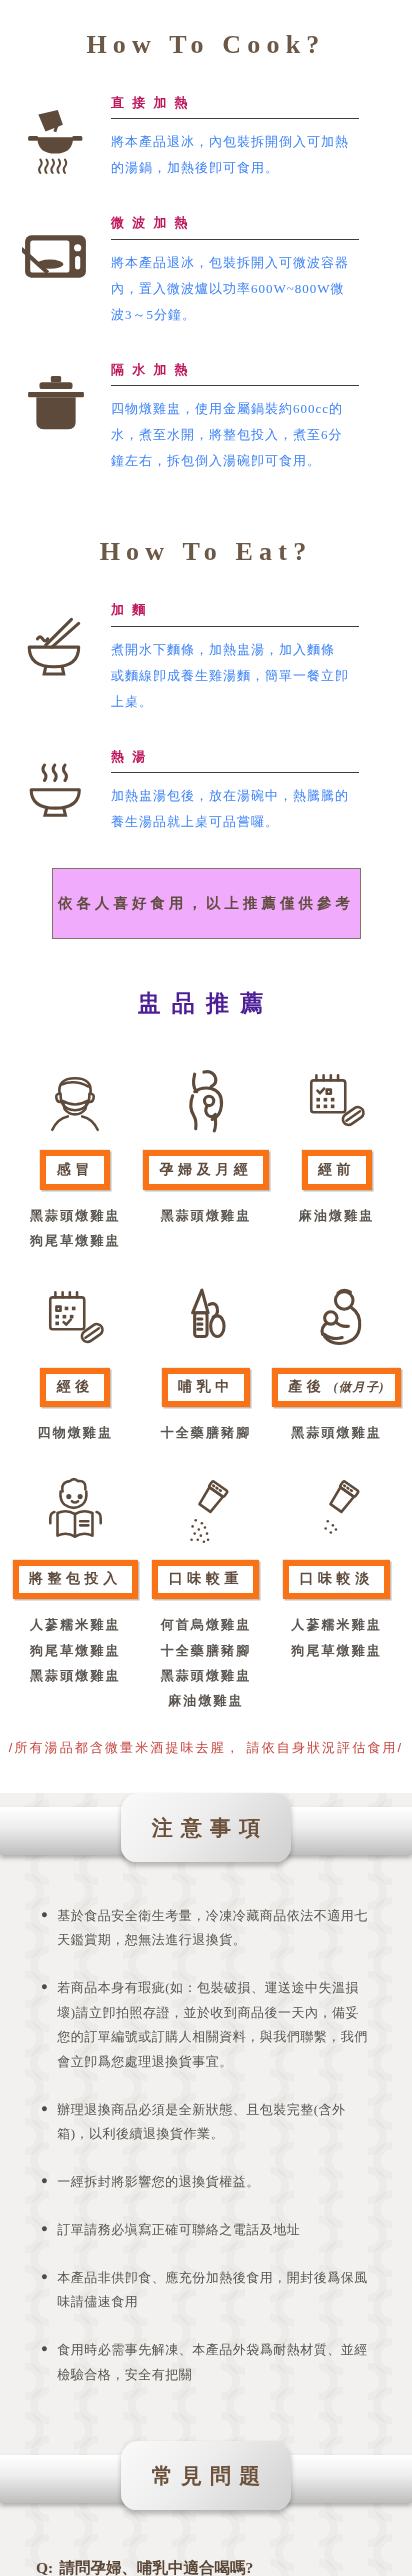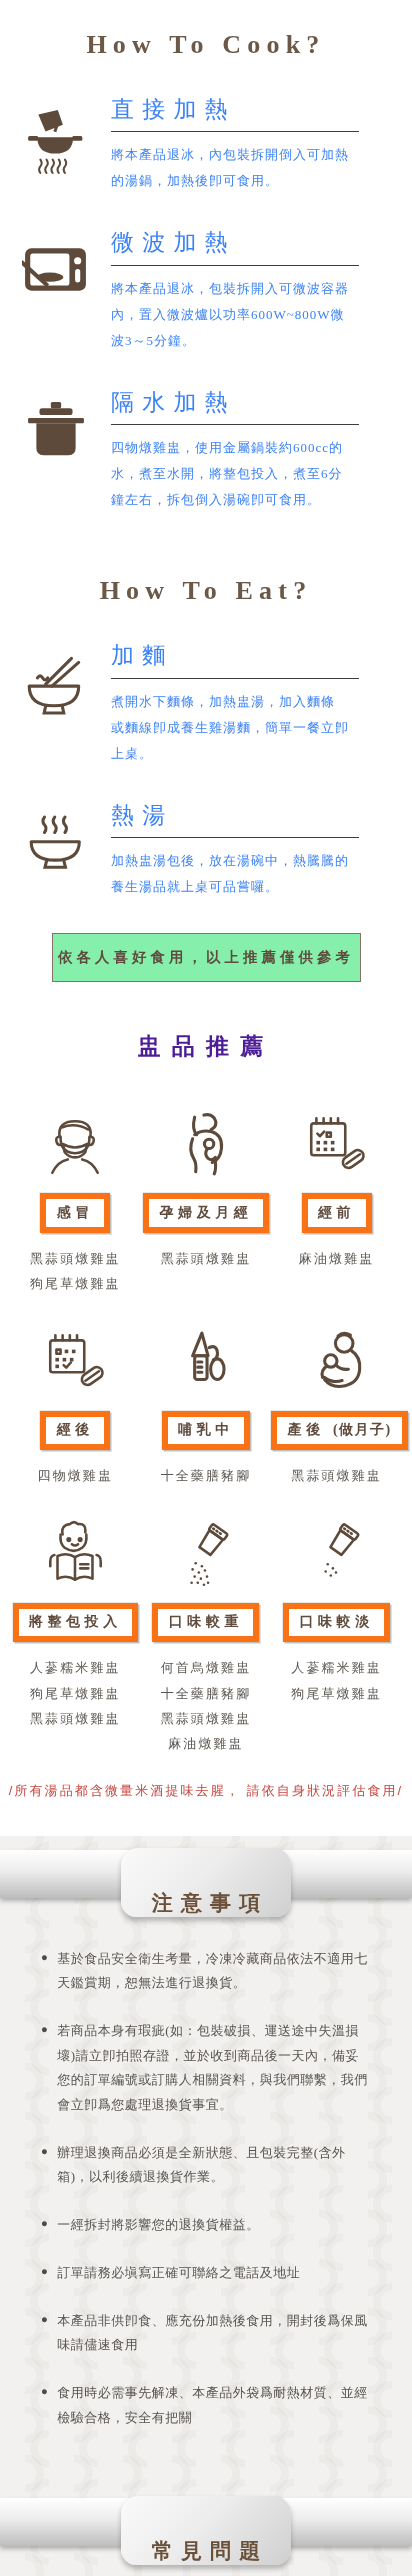--- a/index.html
+++ b/index.html
@@ -6,57 +6,57 @@
   body{width:412px;font-family:"Liberation Serif","DejaVu Serif",serif;color:#57514c;-webkit-font-smoothing:antialiased;}
   .page{width:412px;overflow:hidden;background:#fff;}
 
   
   .big-title{text-align:center;font-weight:bold;font-size:26px;letter-spacing:6.2px;color:#6b5847;margin:0;padding:30px 0 15.5px;font-family:"Liberation Serif",serif;}
 
   
   .method{display:flex;margin:18.5px 0 33px;}
   .method .icon-col{width:111px;display:flex;justify-content:center;align-items:flex-start;padding-top:13.4px;}
   .method .body-col{width:260px;}
-  .method h2{margin:0 0 6.2px;font-size:23px;letter-spacing:8.2px;color:#3b82f6;font-weight:normal;}
+  .method h2{margin:0 0 6.2px;font-size:13px;letter-spacing:8.2px;color:#be185d;font-weight:bold;}
   .method .rule{height:1px;background:#413c38;width:248px;margin:0 0 10.3px;}
   .method p{margin:0;font-size:13px;line-height:2.0;letter-spacing:1px;color:#3b82f6;width:242px;}
 
   
-  .ref-box{width:307px;margin:29px auto 0;border:1px solid #847365;padding:14px 0;text-align:center;
-           font-size:14.4px;letter-spacing:4.1px;color:#5f4c3e;font-weight:bold;background:#86efac;}
+  .ref-box{width:307px;margin:29px auto 0;border:1px solid #847365;padding:25px 0;text-align:center;
+           font-size:14.4px;letter-spacing:4.1px;color:#5f4c3e;font-weight:bold;background:#f0abfc;}
 
   
   .rec-title{text-align:center;font-size:23px;letter-spacing:11.3px;color:#4c1d95;font-weight:bold;margin:0;padding:49px 0 20.6px;font-family:Liberation Serif, serif;}
   .rec-grid{display:flex;flex-wrap:wrap;width:392px;margin:0 auto;}
   .rec-cell{width:33.33%;text-align:center;margin-top:24px;}
   .rec-cell .ricon{height:77px;display:flex;align-items:center;justify-content:center;}
   .label-box{display:inline-block;border:6px solid #f97316;background:#fff;box-shadow:1.5px 1.5px 0 #c3bfbb,-0.5px -0.5px 0 #d8d4d0;
              padding:4.6px 10.3px;margin:9.3px 0 10.3px;font-size:14px;letter-spacing:4.6px;color:#5f4c3e;font-weight:bold;white-space:nowrap;}
-  .label-box .suffix{font-size:14px;letter-spacing:1.5px;}
-  .rec-cell li{list-style:none;font-size:13px;letter-spacing:2.1px;color:#5a5550;margin:7.2px 0;font-family:"Liberation Sans","DejaVu Sans",sans-serif;}
+  .label-box .suffix{font-size:12px;letter-spacing:1.5px;font-style:italic;}
+  .rec-cell li{list-style:none;font-size:13px;letter-spacing:2.1px;color:#5a5550;margin:7.2px 0;font-family:"Liberation Sans","DejaVu Sans",sans-serif;font-weight:bold;}
   .rec-cell ul{margin:0;padding:0;}
   .rec-warning{text-align:center;font-size:13px;letter-spacing:2.1px;color:#c6463f;margin:22px 0 0;font-family:"Liberation Sans","DejaVu Sans",sans-serif;}
 
   
   .gray-zone{margin-top:36px;background:#f2f1ef;
     background-image:
       radial-gradient(circle at 100% 50%, transparent 20%, rgba(120,115,110,.05) 21%, rgba(120,115,110,.05) 34%, transparent 35%, transparent),
       radial-gradient(circle at 0% 50%, transparent 20%, rgba(120,115,110,.05) 21%, rgba(120,115,110,.05) 34%, transparent 35%, transparent);
     background-size:49px 49px;background-position:0 0,25px 25px;padding-bottom:5.2px;}
 
   
   .ribbon{position:relative;height:72px;margin:0 0 24px;}
   .ribbon .band{position:absolute;top:13.4px;height:48px;width:130px;
     background:linear-gradient(180deg,#ffffff 0%,#ececec 45%,#bdbdbd 100%);box-shadow:0 2.6px 4.6px rgba(0,0,0,.28);}
   .ribbon .band.left{left:0;}
   .ribbon .band.right{right:0;}
-  .ribbon .plaque{position:absolute;left:50%;transform:translateX(-50%);top:12px;width:170px;height:69px;
+  .ribbon .plaque{position:absolute;left:50%;transform:translateX(-50%);top:0;width:170px;height:69px;
     background:linear-gradient(135deg,#fafafa 0%,#ededed 45%,#cfcfcf 100%);
     border-radius:17.5px 17.5px 15.5px 15.5px;box-shadow:0 3.1px 5.2px rgba(0,0,0,.25);
-    display:flex;align-items:flex-end;justify-content:center;}
+    display:flex;align-items:center;justify-content:center;}
   .ribbon .plaque span{font-size:21px;letter-spacing:8.2px;color:#6b5139;font-weight:bold;text-indent:8.2px;}
 
   
   .notices{width:330px;margin:0 auto;padding:14.4px 0 31px;}
   .notice{display:flex;margin-bottom:23px;}
   .notice .dot{color:#4e4a47;font-size:11.3px;line-height:1.9;margin-right:9.3px;}
   .notice p{margin:0;font-size:13px;line-height:1.9;letter-spacing:0.5px;color:#59544f;}
 
   
   .faq{width:340px;margin:0 auto;padding:15.5px 0 20.6px;}

